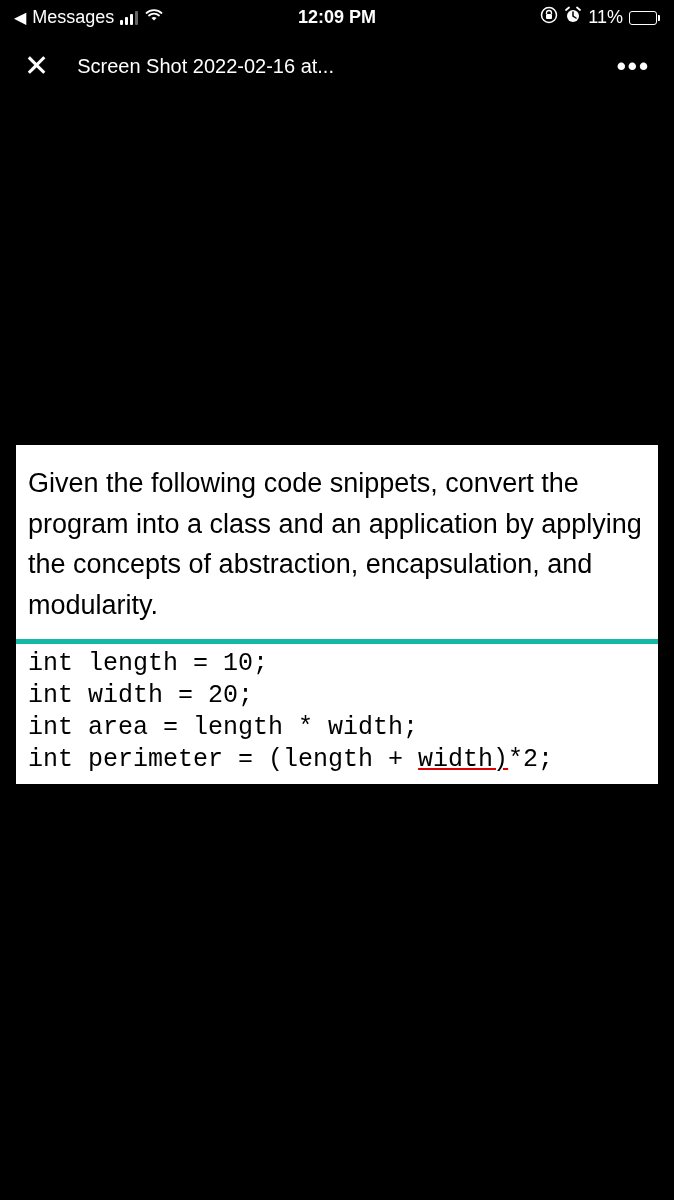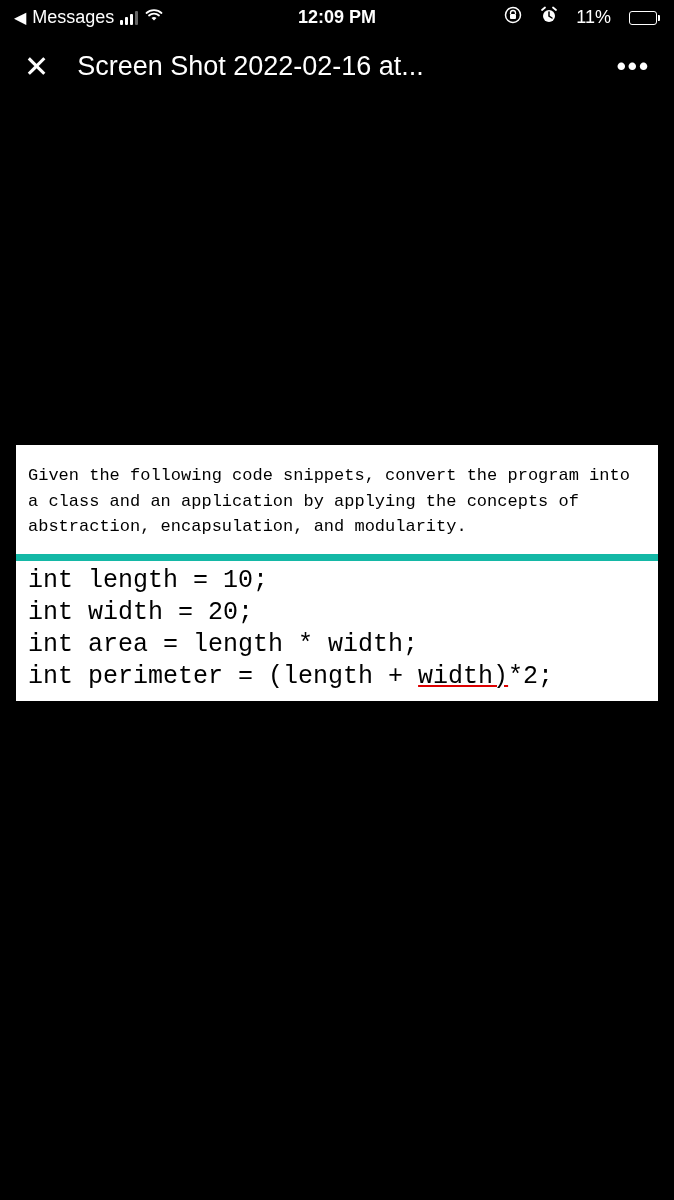--- a/index.html
+++ b/index.html
@@ -31,21 +31,21 @@
     }
     .status-center {
       position: absolute;
       left: 50%;
       transform: translateX(-50%);
       font-weight: 700;
     }
     .status-right {
       display: flex;
       align-items: center;
-      gap: 18px;
+      gap: 6px;
     }
     .back-arrow {
       font-size: 16px;
     }
     .signal-bars {
       display: inline-flex;
       align-items: flex-end;
       gap: 2px;
       height: 14px;
     }
@@ -94,21 +94,21 @@
       gap: 28px;
     }
     .close-btn {
       color: #fff;
       font-size: 30px;
       font-weight: 300;
       line-height: 1;
     }
     .title-text {
       color: #fff;
-      font-size: 27px;
+      font-size: 20px;
       font-weight: 400;
       flex: 1;
       white-space: nowrap;
       overflow: hidden;
       text-overflow: ellipsis;
     }
     .more-btn {
       color: #fff;
       font-size: 26px;
       font-weight: 700;
@@ -119,35 +119,34 @@
       position: absolute;
       top: 445px;
       left: 16px;
       right: 16px;
     }
     .question-block {
       background: #fff;
       padding: 18px 12px 14px 12px;
     }
     .question-text {
-      font-size: 17px;
+      font-size: 27px;
       line-height: 1.5;
       color: #000;
       font-weight: 400;
-      font-family: Liberation Mono, monospace;
     }
     .code-block {
       background: #fff;
       padding: 4px 12px 8px 12px;
       font-family: "Courier New", Courier, monospace;
       font-size: 25px;
       line-height: 1.28;
       color: #000;
       white-space: pre;
-      border-top: 7px solid #14b8a6;
+      border-top: 5px solid #14b8a6;
     }
     .code-underline {
       text-decoration: underline;
       text-decoration-color: #d00;
       text-decoration-thickness: 2px;
       text-underline-offset: 2px;
     }
     .orientation-icon svg, .alarm-icon svg {
       width: 18px;
       height: 18px;

